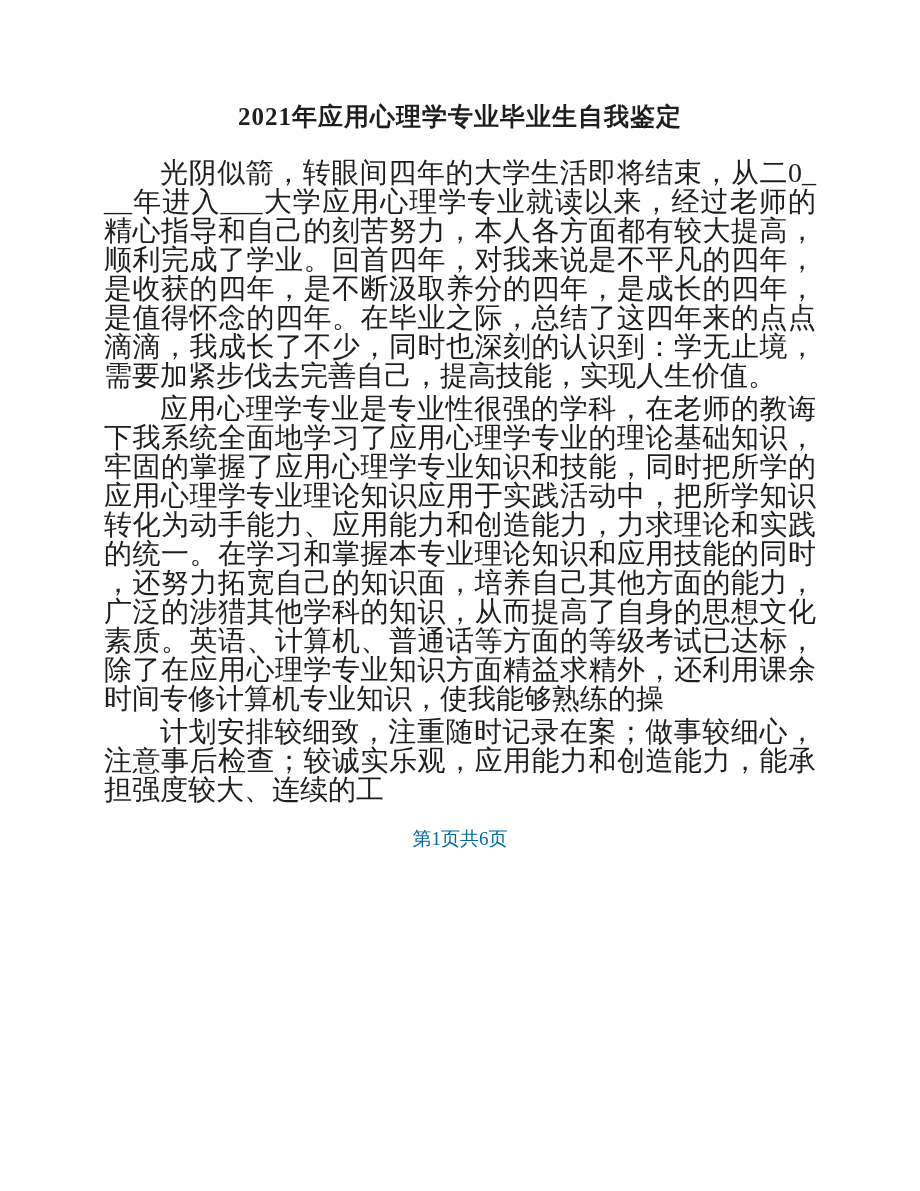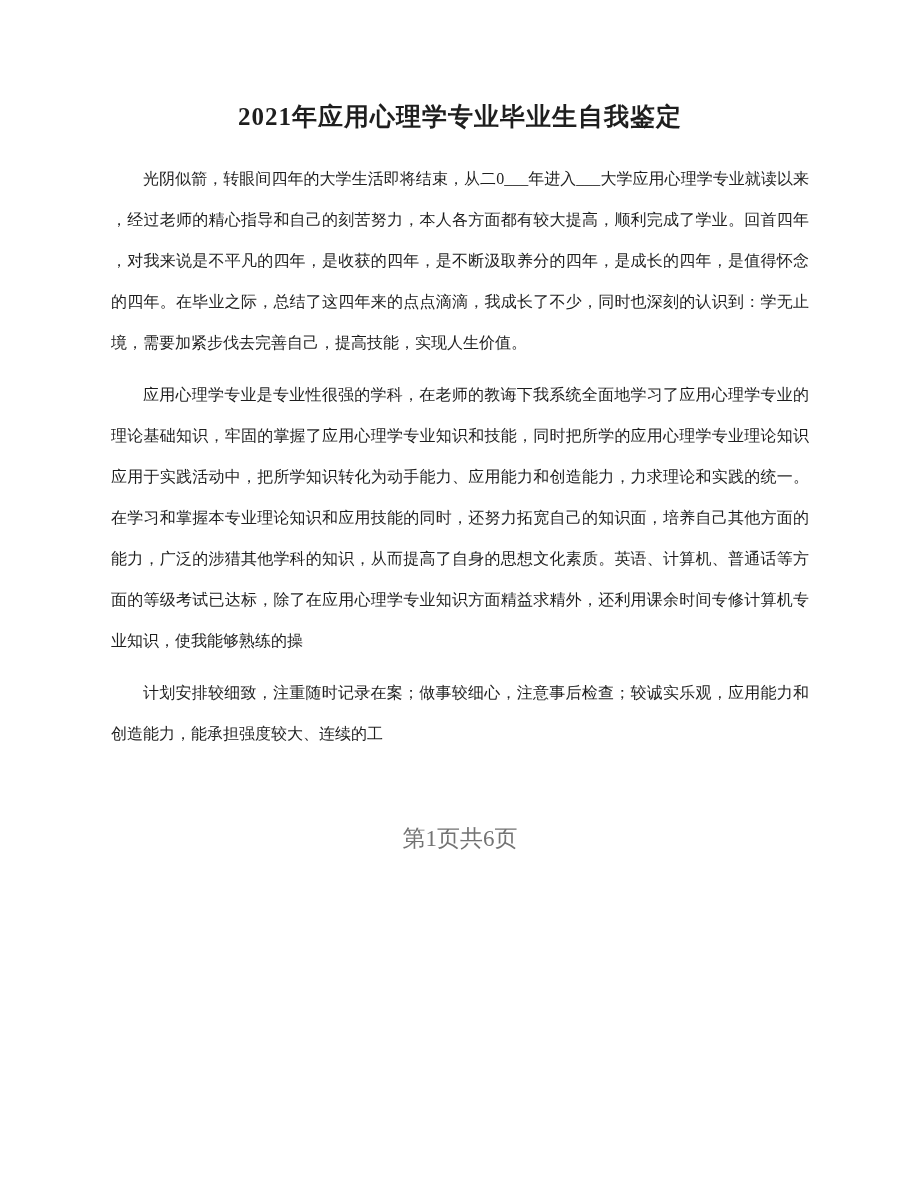--- a/index.html
+++ b/index.html
@@ -20,38 +20,38 @@
   }
   .doc-title {
     margin: 0 0 21px 0;
     font-size: 25px;
     font-weight: bold;
     line-height: 41px;
     text-align: center;
     letter-spacing: 1px;
   }
   .doc-body p {
-    margin: 11px;
-    font-size: 16px;
-    line-height: 41px;
+    margin: 4px;
+    font-size: 28px;
+    line-height: 29px;
     text-align: justify;
     text-indent: 2em;
     word-break: break-all;
     line-break: anywhere;
     overflow-wrap: anywhere;
   }
   .page-footer {
     position: absolute;
     left: 0;
     right: 0;
     bottom: 48px;
     text-align: center;
-    font-size: 23px;
+    font-size: 19px;
     line-height: 22px;
-    color: #737373;
+    color: #0369a1;
   }
 </style>
 </head>
 <body>
 
 <div class="page">
 
   <h1 class="doc-title">2021年应用心理学专业毕业生自我鉴定</h1>
 
   <div class="doc-body">

